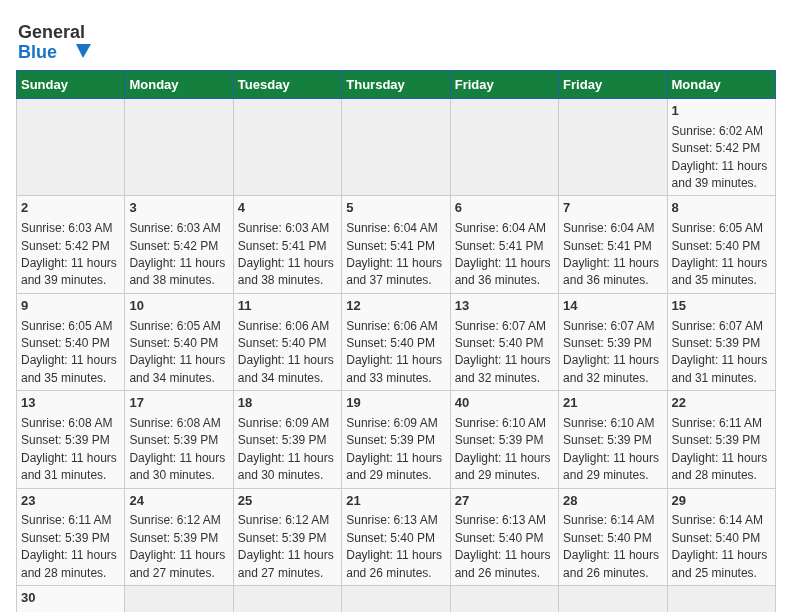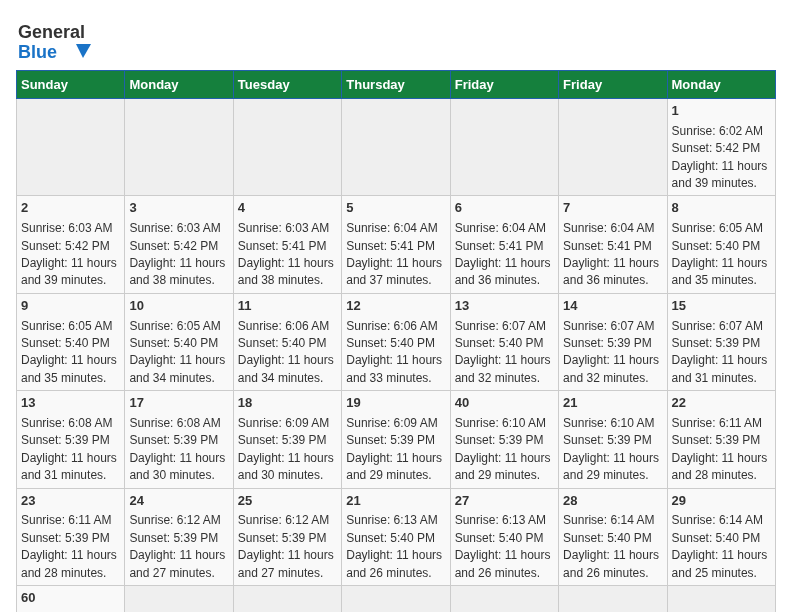--- a/index.html
+++ b/index.html
@@ -288,21 +288,21 @@
         </td>
         <td>
           <span class="day-number">29</span>
           <div class="cell-info" style="white-space: pre-line;">Sunrise: 6:14 AM
 Sunset: 5:40 PM
 Daylight: 11 hours and 25 minutes.</div>
         </td>
       </tr>
       <tr>
         <td>
-          <span class="day-number">60</span>
+          <span class="day-number">30</span>
           <div class="cell-info" style="white-space: pre-line;">Sunrise: 6:15 AM
 Sunset: 5:40 PM
 Daylight: 11 hours and 25 minutes.</div>
         </td>
         <td class="empty"></td>
         <td class="empty"></td>
         <td class="empty"></td>
         <td class="empty"></td>
         <td class="empty"></td>
         <td class="empty"></td>

